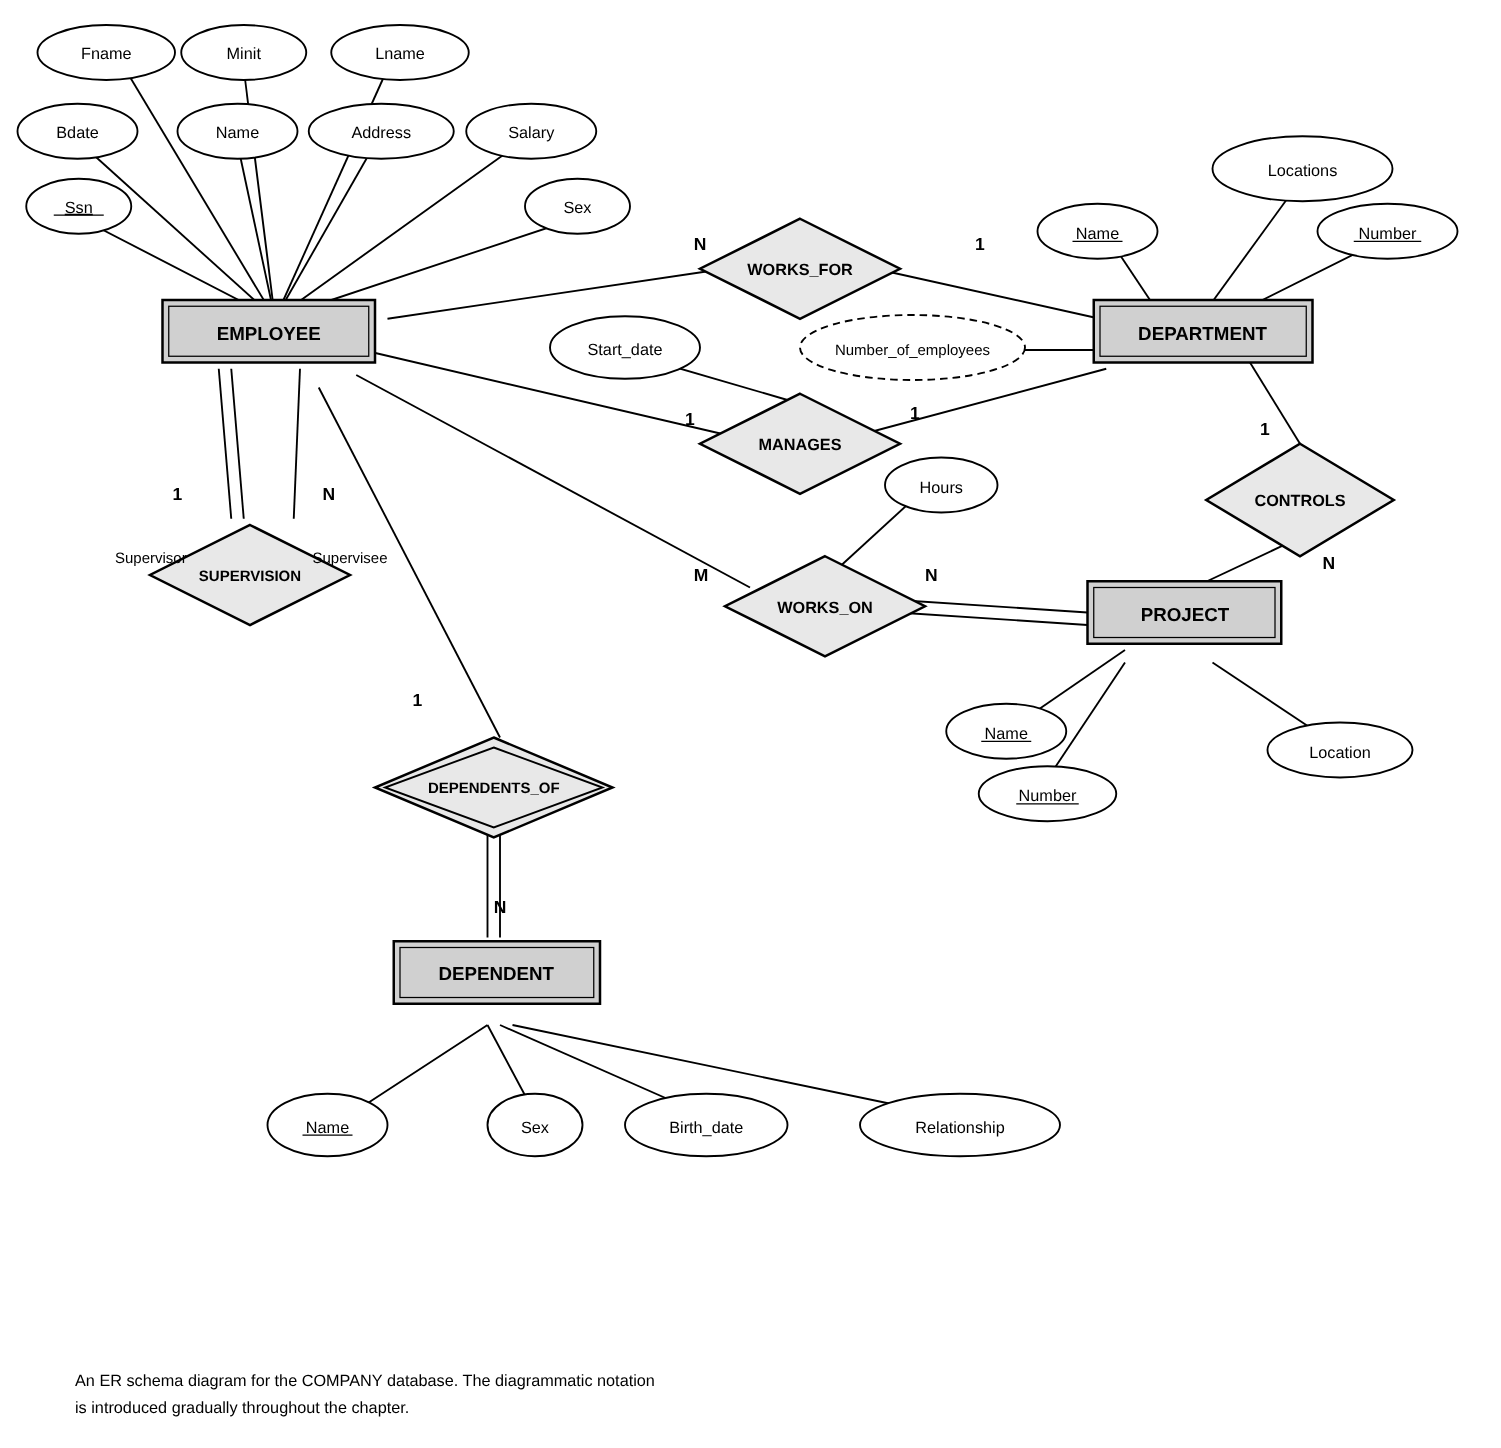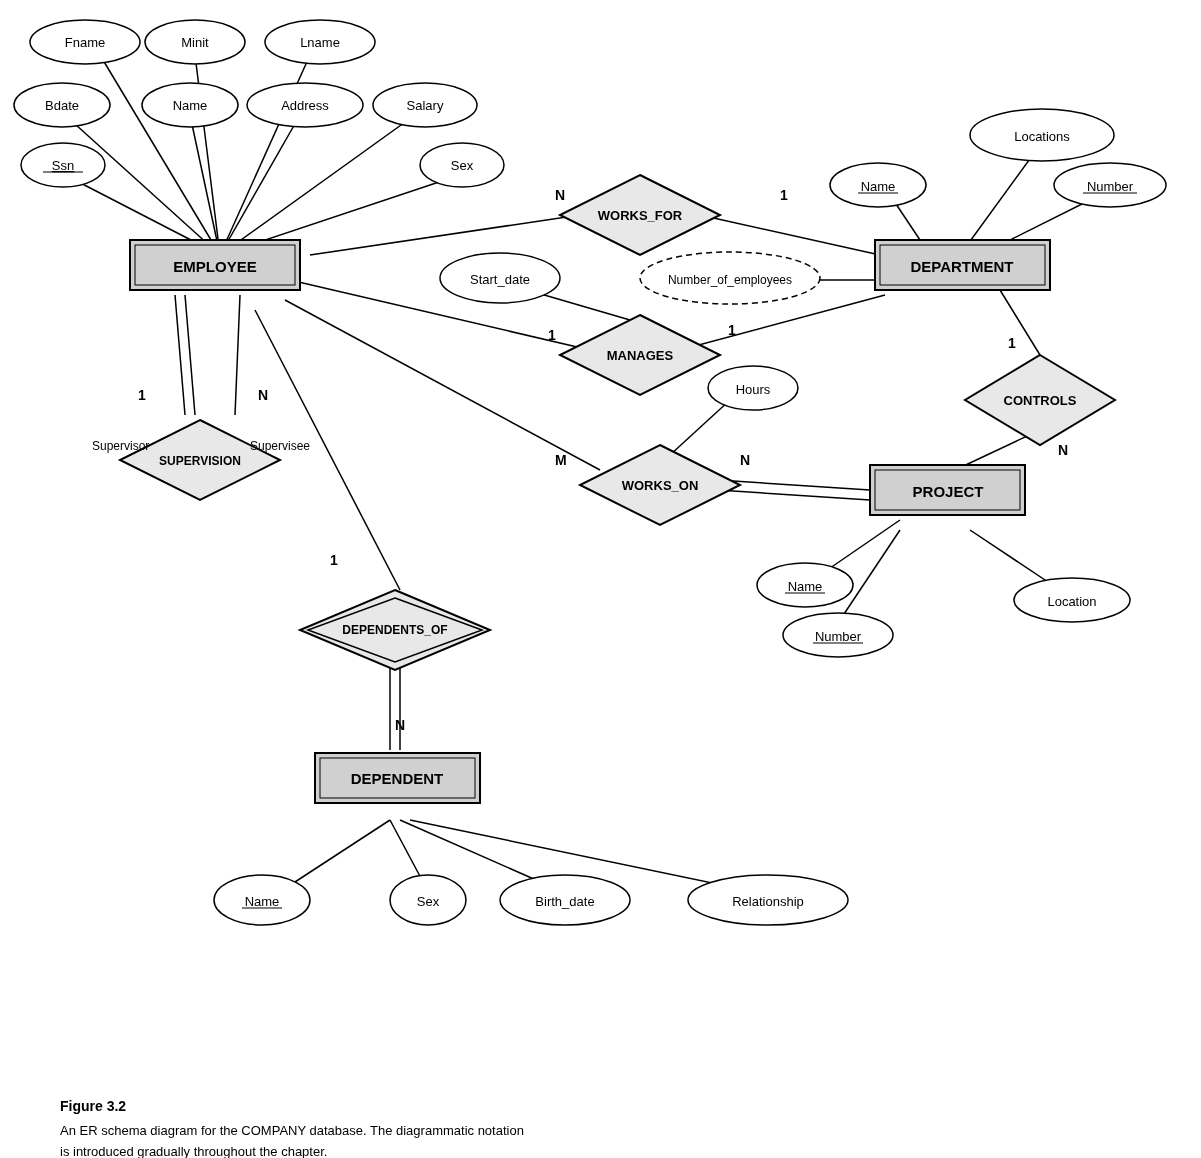--- a/index.html
+++ b/index.html
@@ -217,16 +217,15 @@
   <text x="1058" y="455" font-size="14" font-family="Arial" font-weight="bold">N</text>
 
   <text x="330" y="565" font-size="14" font-family="Arial" font-weight="bold">1</text>
 
   <text x="395" y="730" font-size="14" font-family="Arial" font-weight="bold">N</text>
 
 </svg>
 </div>
 
 <div class="caption" style="position: relative; padding: 15px 30px 20px 30px;">
-  <div style="font-weight: bold; font-size: 14px; margin-bottom: 4px;">Figure 3.2</div>
   <div style="font-size: 13px; line-height: 1.6;">An ER schema diagram for the COMPANY database. The diagrammatic notation</div>
   <div style="font-size: 13px; line-height: 1.6;">is introduced gradually throughout the chapter.</div>
 </div>
 
 </body></html>

